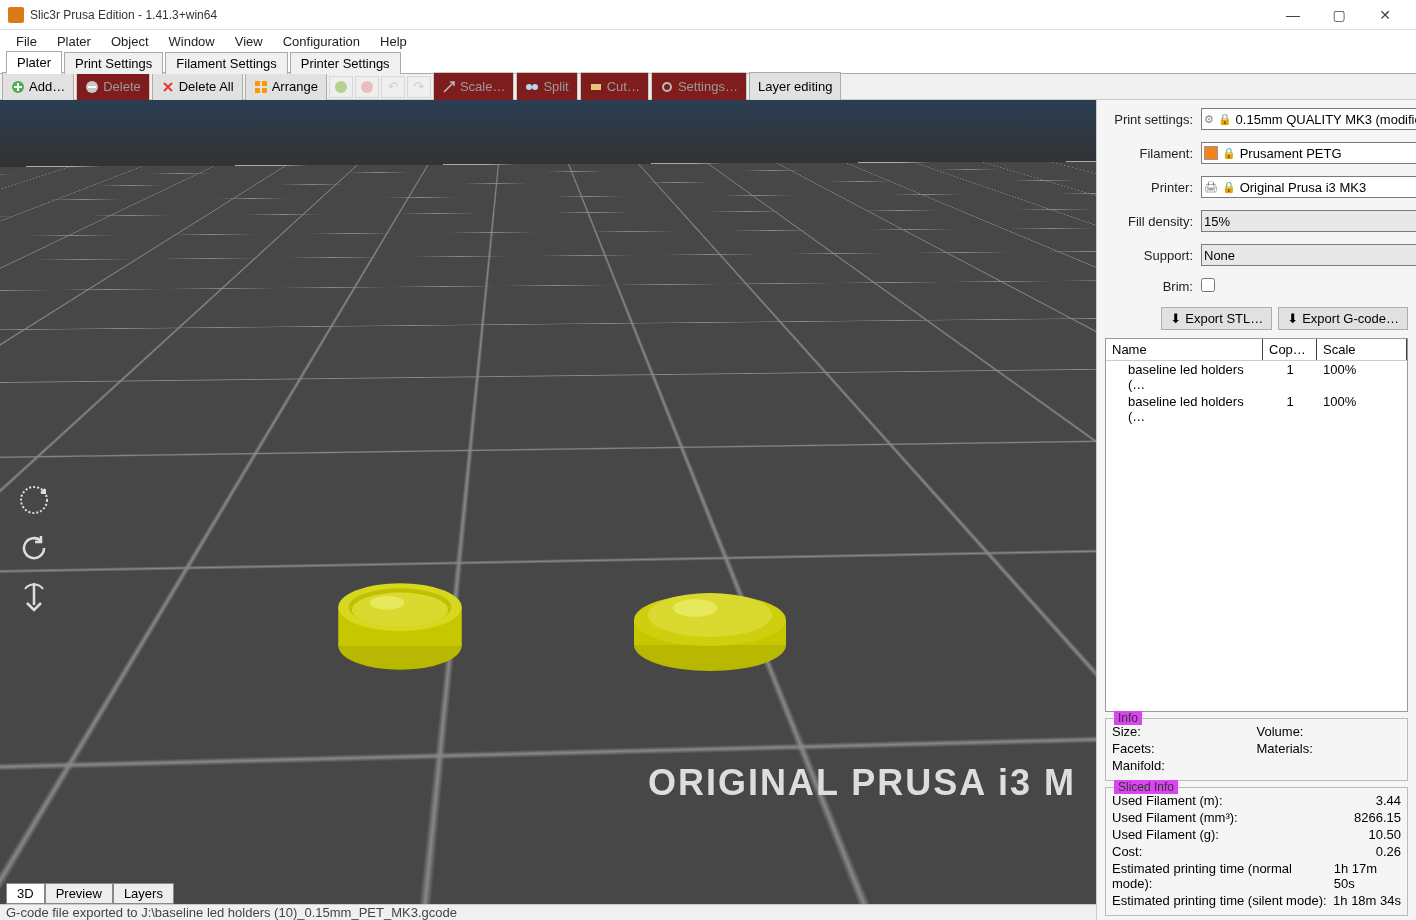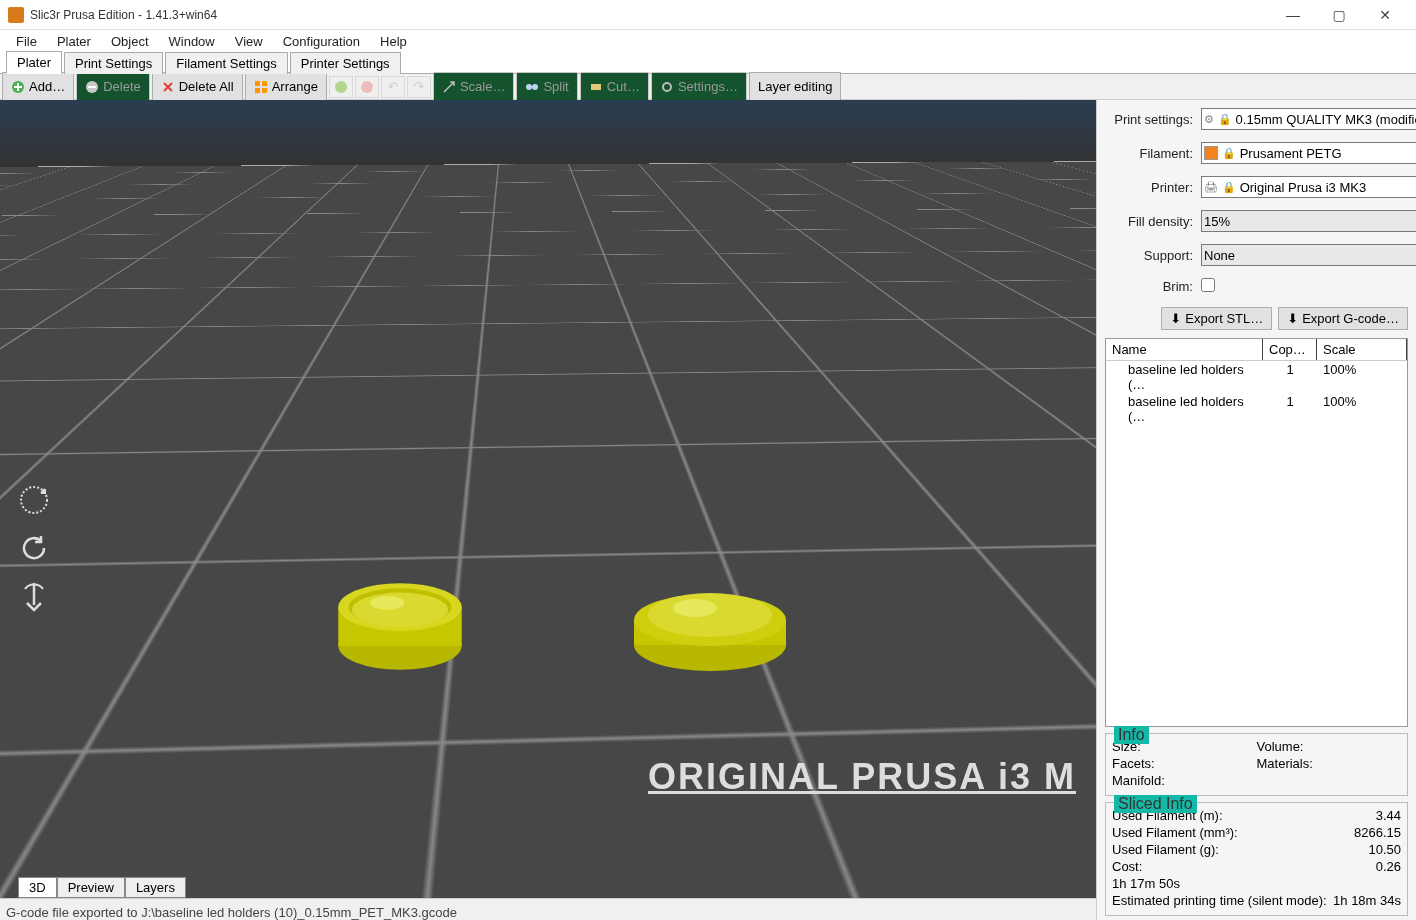--- a/index.html
+++ b/index.html
@@ -9,68 +9,68 @@
 .titlebar .title { flex:1; font-size:12px; color:#333; }
 .winbtns { display:flex; }
 .winbtn { width:46px; height:30px; display:flex; align-items:center; justify-content:center; font-size:14px; color:#444; }
 .menubar { height:22px; display:flex; align-items:center; padding:0 6px; gap:0; background:#fff; }
 .menubar .menu { padding:2px 10px; color:#222; }
 .tabrow { display:flex; align-items:end; padding-left:6px; background:#fff; border-bottom:1px solid #aaa; height:22px; }
 .tabrow .tab { padding:3px 10px; border:1px solid #aaa; border-bottom:none; background:#f0f0f0; margin-right:2px; position:relative; top:1px; }
 .tabrow .tab.active { background:#fff; border-bottom:1px solid #fff; }
 .toolbar { height:26px; display:flex; align-items:center; background:#f0f0f0; border-bottom:1px solid #ccc; padding:0 2px; gap:2px; }
 .toolbtn { display:flex; align-items:center; gap:4px; padding:2px 8px; border:1px solid #adadad; background:#e1e1e1; height:30px; }
-.toolbtn.disabled { color:#9a9a9a; border-color:#c8c8c8; background:#14532d;justify-content:space-between; }
+.toolbtn.disabled { color:#9a9a9a; border-color:#c8c8c8; background:#7f1d1d;justify-content:space-between; }
 .toolbtn .bicon { width:14px; height:14px; display:inline-block; }
 .iconbtn { width:24px; height:22px; border:1px solid #c8c8c8; background:#efefef; display:flex; align-items:center; justify-content:center; }
 .iconbtn.disabled { opacity:.6; }
 .circle { width:12px; height:12px; border-radius:50%; }
 .main { flex:1; display:flex; min-height:0; }
 .viewport { flex:1; position:relative; background:linear-gradient(#2a3d52 0%, #333 8%, #3d3d3d 100%); overflow:hidden; }
 .grid { position:absolute; inset:0; perspective:900px; }
 .gridplane { position:absolute; left:-25%; top:8%; width:150%; height:120%; transform:rotateX(62deg) rotateZ(-2deg); transform-origin:50% 0; background:
  repeating-linear-gradient(0deg,#888 0,#888 1px,transparent 1px,transparent 70px),
  repeating-linear-gradient(90deg,#888 0,#888 1px,transparent 1px,transparent 70px),
  #474747;
  border:2px solid #aaa;
 }
-.watermark { position:absolute; right:20px; bottom:100px; color:#ddd; text-align:right; font-family:Arial;text-decoration:underline; }
+.watermark { position:absolute; right:20px; bottom:100px; color:#ddd; text-align:right; font-family:Arial; }
 .watermark .big { font-size:36px; font-weight:bold; letter-spacing:2px; }
 .watermark .small { font-size:18px; font-weight:bold; }
 .object { position:absolute; }
 .puck { width:160px; height:120px; }
 .puck svg { width:100%; height:100%; }
 .viewcontrols { position:absolute; left:14px; top:380px; display:flex; flex-direction:column; gap:8px; }
 .viewcontrols .vc { width:40px; height:40px; display:flex; align-items:center; justify-content:center; color:#ddd; }
-.bottomtabs { position:absolute; left:18px; bottom:0; display:flex; background:transparent; }
+.bottomtabs { position:absolute; left:6px; bottom:0; display:flex; background:transparent; }
 .bottomtabs .btab { padding:2px 10px; border:1px solid #888; background:#eee; }
 .bottomtabs .btab.active { background:#fff; }
 .viewwrap { flex:1; display:flex; flex-direction:column; min-width:0; }
-.statusbar { height:22px; background:#f0f0f0; border-top:1px solid #ccc; display:flex; align-items:flex-end; padding:0 6px; color:#444; font-size:12px; }
+.statusbar { height:16px; background:#f0f0f0; border-top:1px solid #ccc; display:flex; align-items:flex-start; padding:0 6px; color:#444; font-size:12px; }
 .sidepanel { width:320px; border-left:1px solid #ccc; display:flex; flex-direction:column; background:#f5f5f5; padding:8px 8px 4px 8px; }
 .form { display:grid; grid-template-columns:90px 1fr; gap:12px 6px; align-items:center; }
 .form label { text-align:right; color:#222; padding-right:2px; }
 .combo { display:flex; align-items:center; border:1px solid #7a7a7a; background:#fff; height:22px; padding:0 2px; gap:4px; }
 .combo .swatch { width:14px; height:14px; background:#f58220; border:1px solid #999; }
 .combo .lock { color:#888; font-size:11px; }
 .combo .cog { color:#888; font-size:11px; }
 .combo .printer { color:#666; font-size:11px; }
 .combo span.val { flex:1; white-space:nowrap; overflow:hidden; text-overflow:ellipsis; }
 .combo.shaded { background:#e8e8e8; }
 .chk { width:14px; height:14px; }
 .exportrow { display:flex; gap:6px; justify-content:flex-end; margin:12px 0 8px; }
 .exportbtn { border:1px solid #adadad; background:#e1e1e1; padding:3px 8px; display:flex; align-items:center; gap:4px; }
 .listbox { flex:1; border:1px solid #999; background:#fff; min-height:120px; font-size:12px; }
 .listhead { display:flex; border-bottom:1px solid #ccc; }
 .listhead div { padding:3px 6px; border-right:1px solid #404040; }
 .col-name { flex:1; } .col-cop { width:54px; } .col-scale { width:90px; text-align:left; }
 .listrow { display:flex;margin-left:16px; }
 .listrow div { padding:1px 6px; }
 .groupbox { border:1px solid #bbb; margin-top:6px; padding:4px 6px 6px; position:relative; background:#f5f5f5; }
-.groupbox .legend { position:absolute; top:-8px; left:8px; background:#14b8a6; padding:0 4px; font-size:16px; color:#333; }
+.groupbox .legend { position:absolute; top:-8px; left:8px; background:#d946ef; padding:0 4px; font-size:12px; color:#333; }
 .kv { display:flex; justify-content:space-between; padding:1px 0; font-size:12px; }
 </style>
 </head>
 <body>
 
 <div class="titlebar">
   <span class="icon"></span>
   <span class="title">Slic3r Prusa Edition - 1.41.3+win64</span>
   <div class="winbtns">
     <div class="winbtn">—</div>
@@ -336,20 +336,21 @@
         </div>
       <div class="kv">
           <span>Used Filament (g):</span>
           <span>10.50</span>
         </div>
       <div class="kv">
           <span>Cost:</span>
           <span>0.26</span>
         </div>
       <div class="kv">
+          <span>Estimated printing time (normal mode):</span>
           <span>1h 17m 50s</span>
         </div>
       <div class="kv">
           <span>Estimated printing time (silent mode):</span>
           <span>1h 18m 34s</span>
         </div>
     </div>
   </div>
 </div>
 

